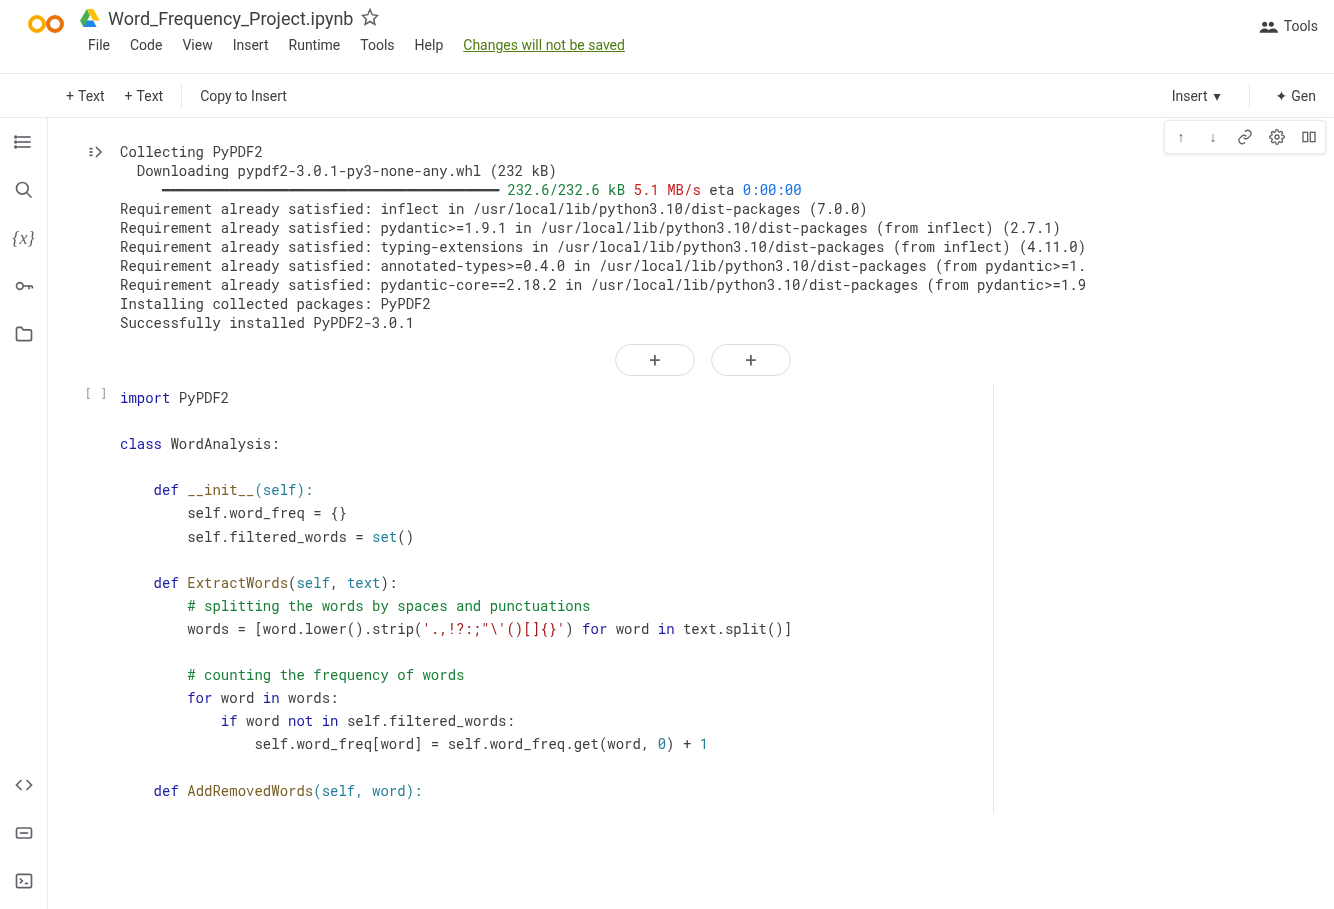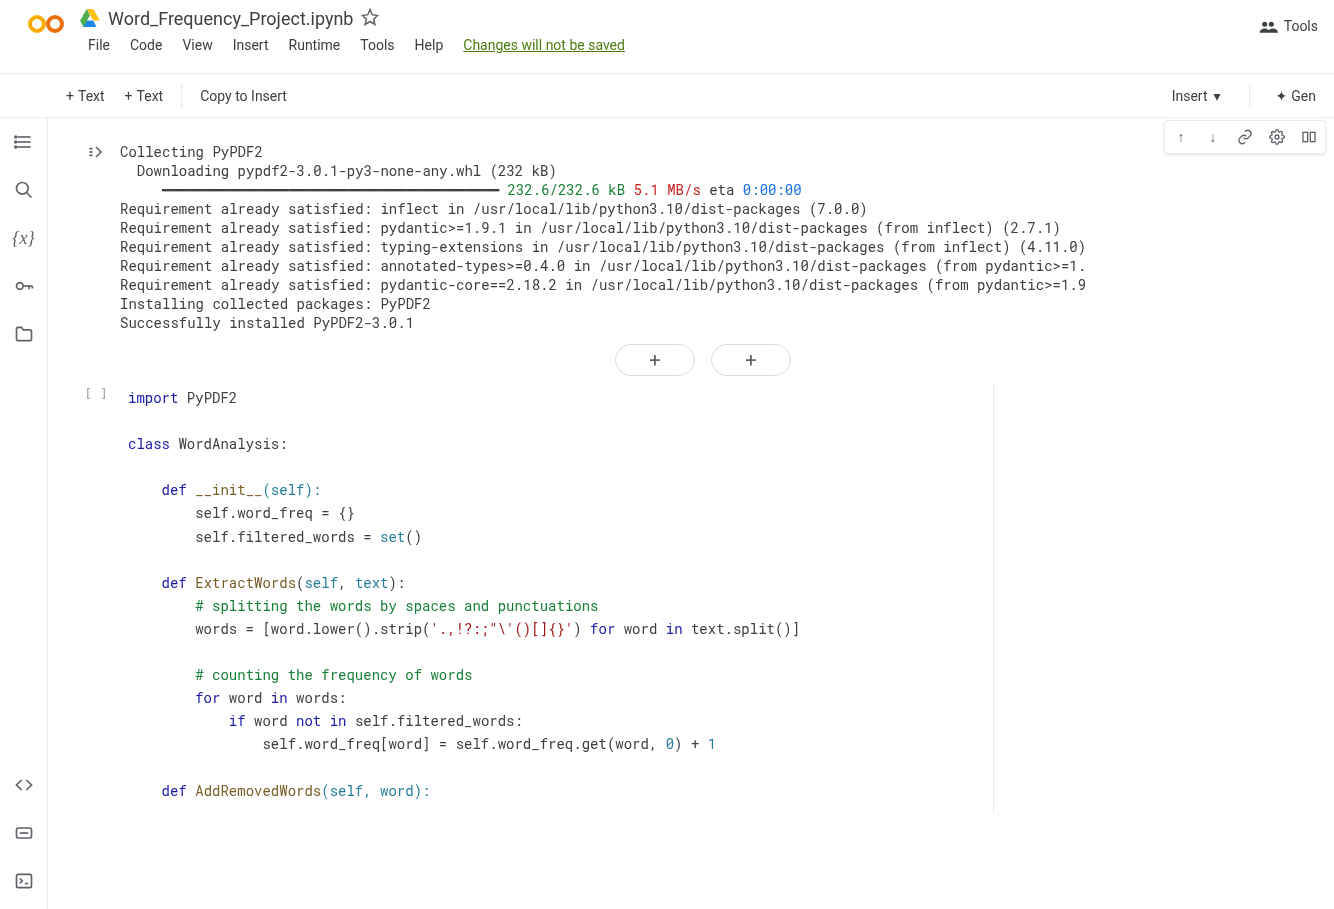--- a/index.html
+++ b/index.html
@@ -40,21 +40,21 @@
 .cell-output { flex: 1; font-family: "Roboto Mono", monospace; font-size: 14px; color: #3c4043; padding: 4px 13px 12px 0; white-space: pre; overflow-x: hidden; }
 .out-bar { color: #3c4043; }
 .out-size { color: #188038; }
 .out-speed { color: #c5221f; }
 .out-eta { color: #1a73e8; }
 .cell-toolbar { position: absolute; top: -18px; right: 8px; display: flex; background: #fff; border: 1px solid #e8eaed; border-radius: 4px; box-shadow: 0 1px 3px rgba(0,0,0,0.1); z-index: 10; }
 .ct-btn { width: 32px; height: 32px; display: flex; align-items: center; justify-content: center; color: #5f6368; cursor: pointer; }
 .add-between { display: flex; justify-content: center; gap: 16px; margin: -8px 0 8px 0; position: relative; z-index: 5; }
 .add-pill { width: 80px; height: 32px; border: 1px solid #dadce0; border-radius: 16px; background: #fff; display: flex; align-items: center; justify-content: center; color: #5f6368; cursor: pointer; font-size: 20px; }
 .cell2 .run-col { color: #9aa0a6; font-family: monospace; font-size: 13px; padding-top: 2px; }
-.code-block { flex: 1; font-family: "Roboto Mono", monospace; font-size: 14px; line-height: 1.65; padding: 2px 12px 12px 0; white-space: pre; border-right: 1px solid #e8eaed; margin-right: 340px; margin-left: 8px; }
+.code-block { flex: 1; font-family: "Roboto Mono", monospace; font-size: 14px; line-height: 1.65; padding: 2px 12px 12px 0; white-space: pre; border-right: 1px solid #e8eaed; margin-right: 340px; }
 .kw { color: #1a1aa6; }
 .def-name { color: #795e26; }
 .param { color: #267f99; }
 .str { color: #a31515; }
 .num { color: #267f99; }
 .com { color: #188038; }
 .selfc { color: #3c4043; }
 .builtin { color: #267f99; }
 </style>
 </head>

